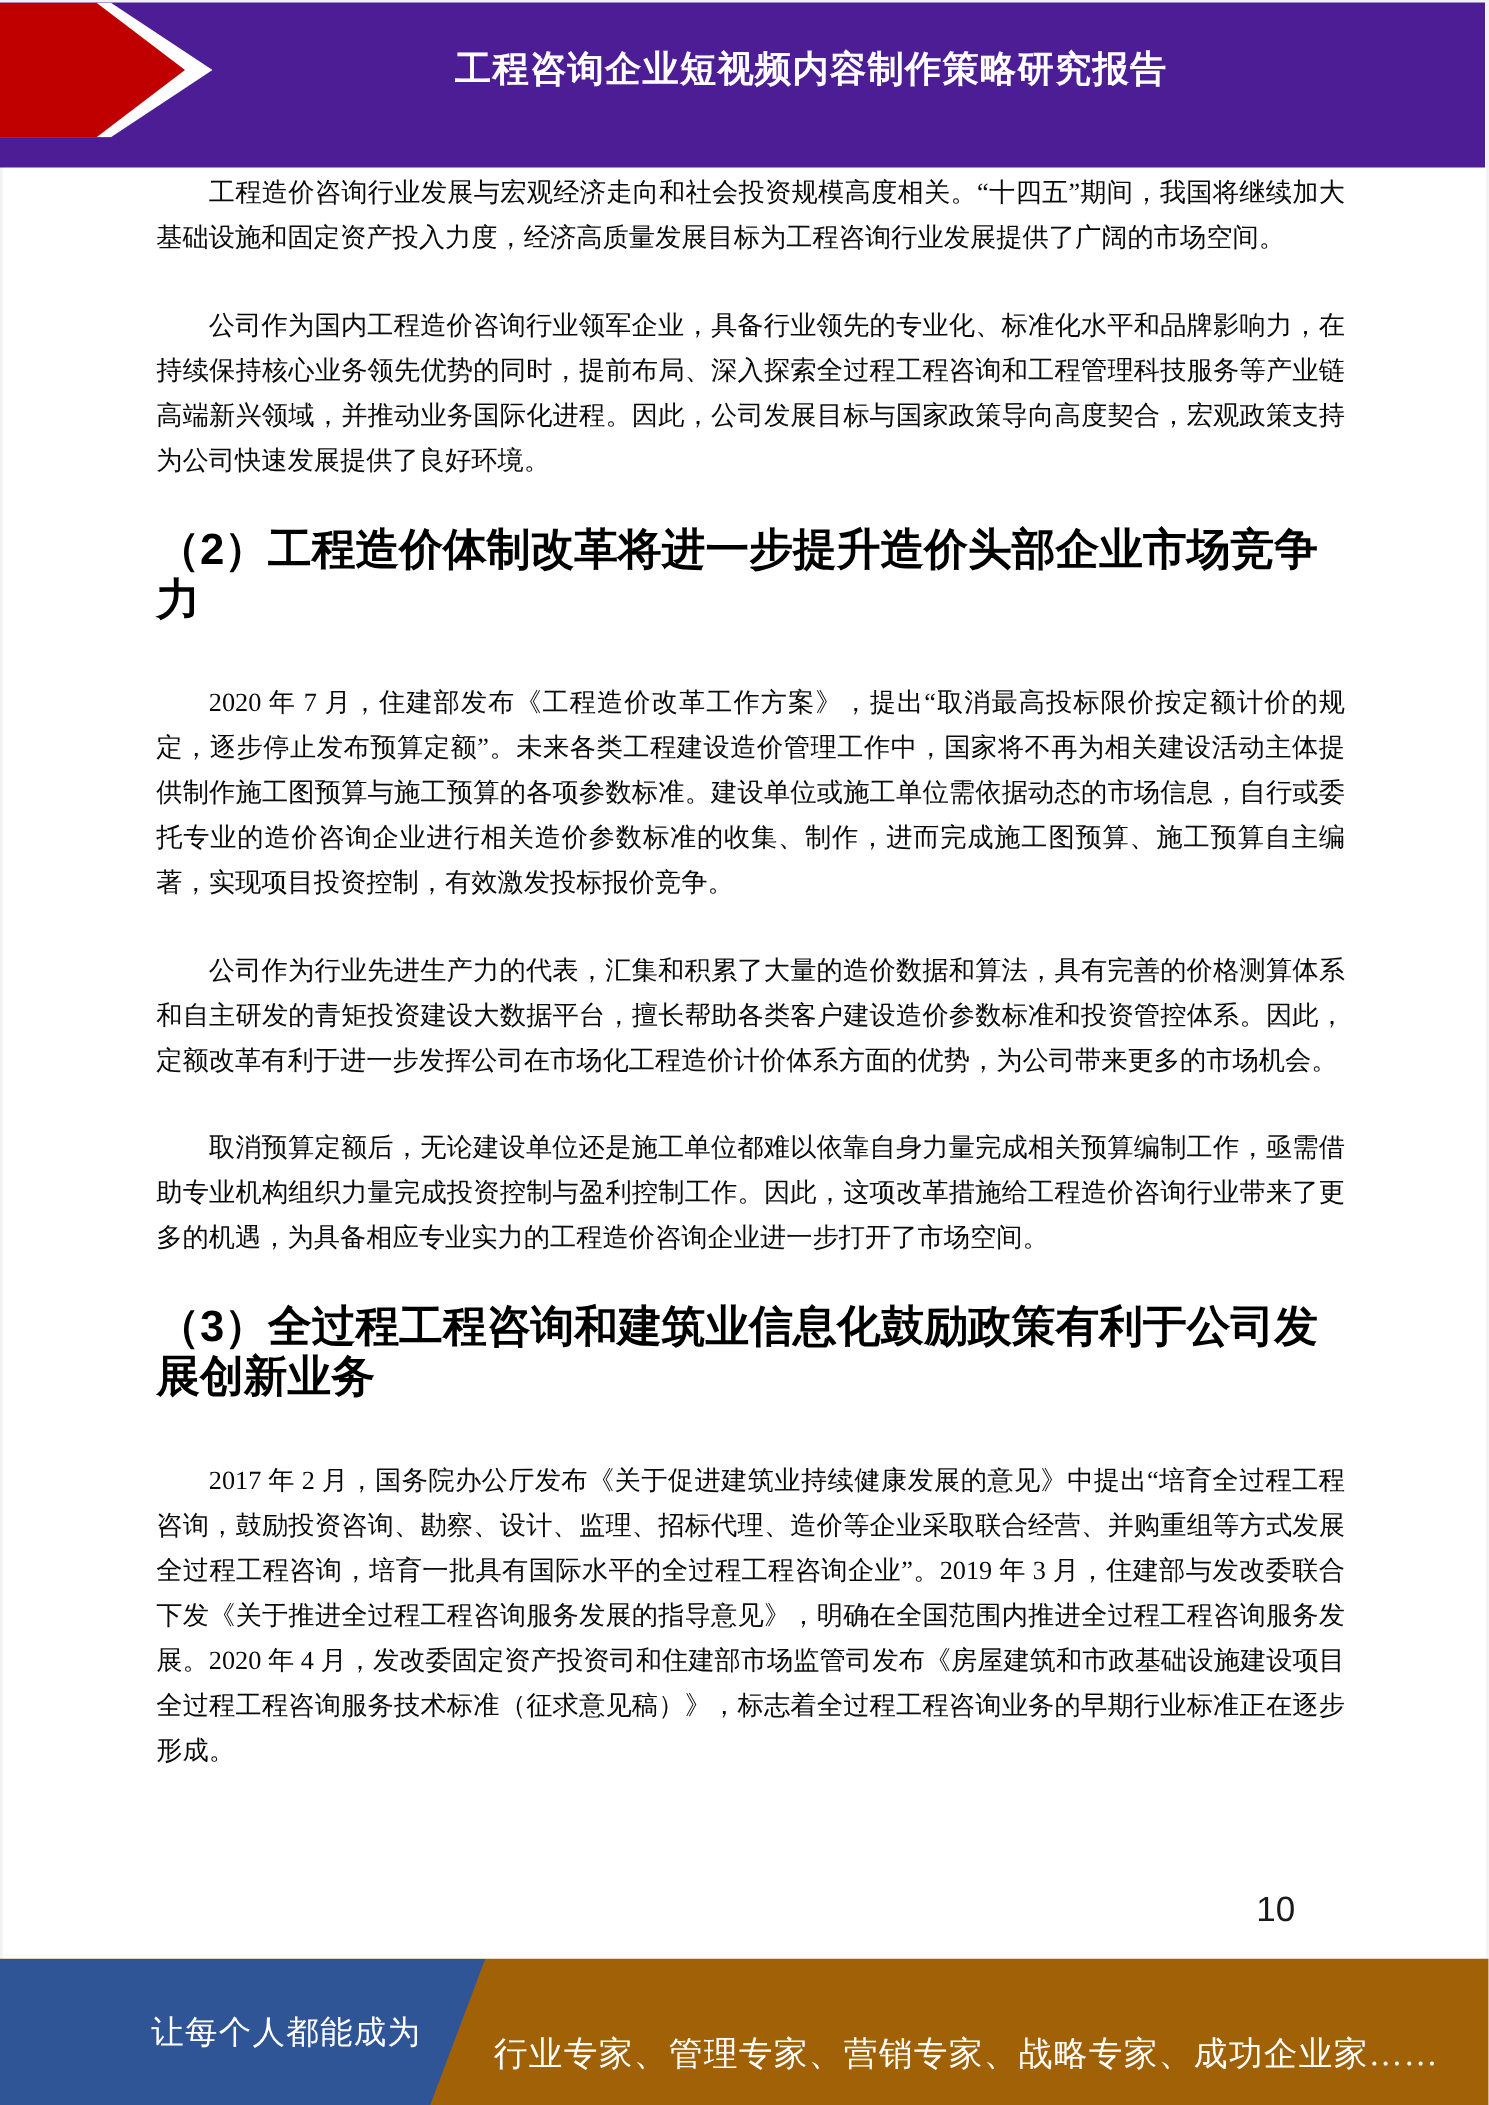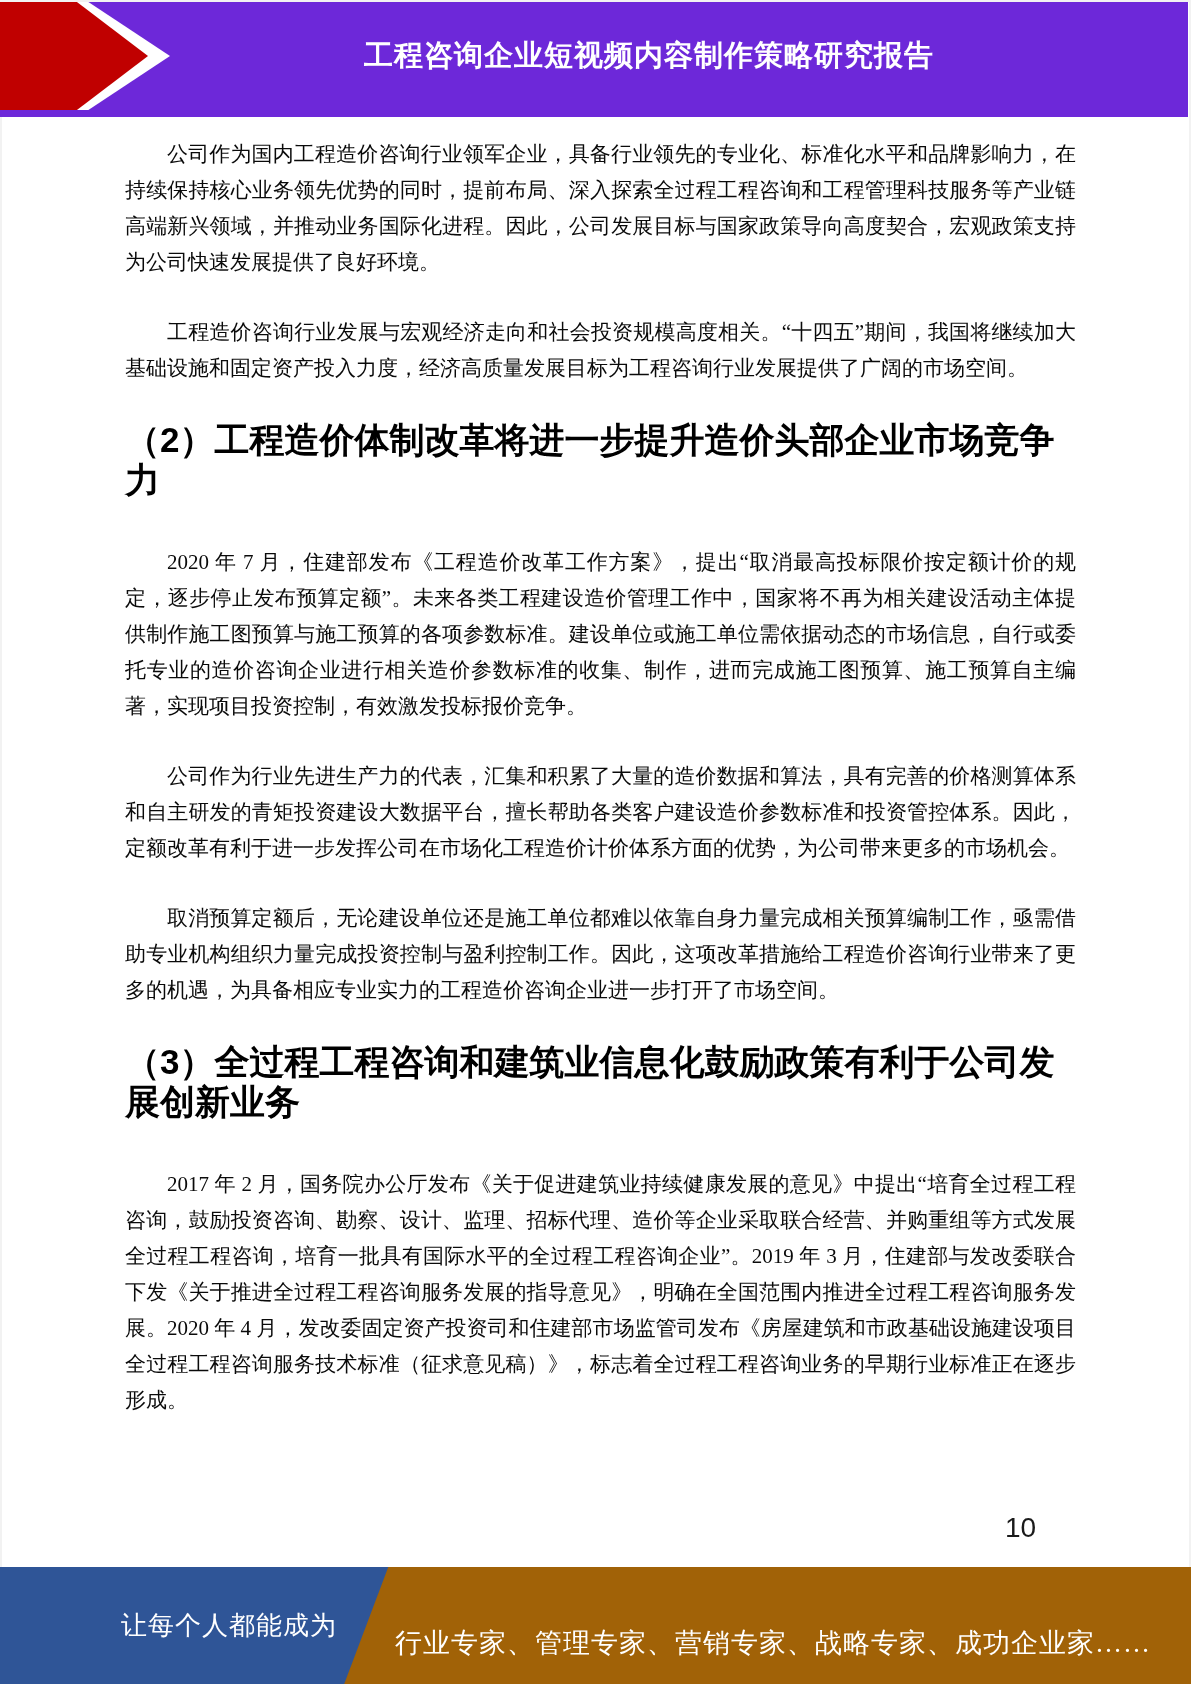--- a/index.html
+++ b/index.html
@@ -8,22 +8,22 @@
     width:1191px;height:1684px;
     background:#ffffff;
     overflow:hidden;
     font-family:"Liberation Serif","DejaVu Serif",serif;
     color:#0a0a0a;
     margin:0 auto;
     box-shadow:inset 0 0 0 2px #f2f2f2;
   }
   
   .header-band{
-    position:absolute;top:2px;left:0;right:3px;height:115px;
-    background:#6d28d9;
+    position:absolute;top:2px;left:0;right:3px;height:132px;
+    background:#4c1d95;
   }
   .arrow-wrap{position:absolute;left:0;top:0;width:170px;height:108px;}
   .arrow-white{
     position:absolute;left:0;top:0;width:170px;height:108px;background:#ffffff;
     clip-path:polygon(0 0,52% 0,100% 50%,52% 100%,0 100%);
   }
   .arrow-red{
     position:absolute;left:0;top:0;width:148px;height:108px;background:#C00000;
     clip-path:polygon(0 0,52% 0,100% 50%,52% 100%,0 100%);
   }
@@ -87,22 +87,22 @@
 
   <header class="header-band">
     <div class="arrow-wrap">
       <div class="arrow-white"></div>
       <div class="arrow-red"></div>
     </div>
     <div class="header-title">工程咨询企业短视频内容制作策略研究报告</div>
   </header>
 
   <main class="content">
+    <p class="para">工程造价咨询行业发展与宏观经济走向和社会投资规模高度相关。“十四五”期间，我国将继续加大基础设施和固定资产投入力度，经济高质量发展目标为工程咨询行业发展提供了广阔的市场空间。</p>
     <p class="para">公司作为国内工程造价咨询行业领军企业，具备行业领先的专业化、标准化水平和品牌影响力，在持续保持核心业务领先优势的同时，提前布局、深入探索全过程工程咨询和工程管理科技服务等产业链高端新兴领域，并推动业务国际化进程。因此，公司发展目标与国家政策导向高度契合，宏观政策支持为公司快速发展提供了良好环境。</p>
-    <p class="para">工程造价咨询行业发展与宏观经济走向和社会投资规模高度相关。“十四五”期间，我国将继续加大基础设施和固定资产投入力度，经济高质量发展目标为工程咨询行业发展提供了广阔的市场空间。</p>
     <h2 class="heading">（2）工程造价体制改革将进一步提升造价头部企业市场竞争力</h2>
     <p class="para">2020 年 7 月，住建部发布《工程造价改革工作方案》，提出“取消最高投标限价按定额计价的规定，逐步停止发布预算定额”。未来各类工程建设造价管理工作中，国家将不再为相关建设活动主体提供制作施工图预算与施工预算的各项参数标准。建设单位或施工单位需依据动态的市场信息，自行或委托专业的造价咨询企业进行相关造价参数标准的收集、制作，进而完成施工图预算、施工预算自主编著，实现项目投资控制，有效激发投标报价竞争。</p>
     <p class="para">公司作为行业先进生产力的代表，汇集和积累了大量的造价数据和算法，具有完善的价格测算体系和自主研发的青矩投资建设大数据平台，擅长帮助各类客户建设造价参数标准和投资管控体系。因此，定额改革有利于进一步发挥公司在市场化工程造价计价体系方面的优势，为公司带来更多的市场机会。</p>
     <p class="para">取消预算定额后，无论建设单位还是施工单位都难以依靠自身力量完成相关预算编制工作，亟需借助专业机构组织力量完成投资控制与盈利控制工作。因此，这项改革措施给工程造价咨询行业带来了更多的机遇，为具备相应专业实力的工程造价咨询企业进一步打开了市场空间。</p>
     <h2 class="heading">（3）全过程工程咨询和建筑业信息化鼓励政策有利于公司发展创新业务</h2>
     <p class="para">2017 年 2 月，国务院办公厅发布《关于促进建筑业持续健康发展的意见》中提出“培育全过程工程咨询，鼓励投资咨询、勘察、设计、监理、招标代理、造价等企业采取联合经营、并购重组等方式发展全过程工程咨询，培育一批具有国际水平的全过程工程咨询企业”。2019 年 3 月，住建部与发改委联合下发《关于推进全过程工程咨询服务发展的指导意见》，明确在全国范围内推进全过程工程咨询服务发展。2020 年 4 月，发改委固定资产投资司和住建部市场监管司发布《房屋建筑和市政基础设施建设项目全过程工程咨询服务技术标准（征求意见稿）》，标志着全过程工程咨询业务的早期行业标准正在逐步形成。</p>
   </main>
 
   <div class="page-number">10</div>
 

